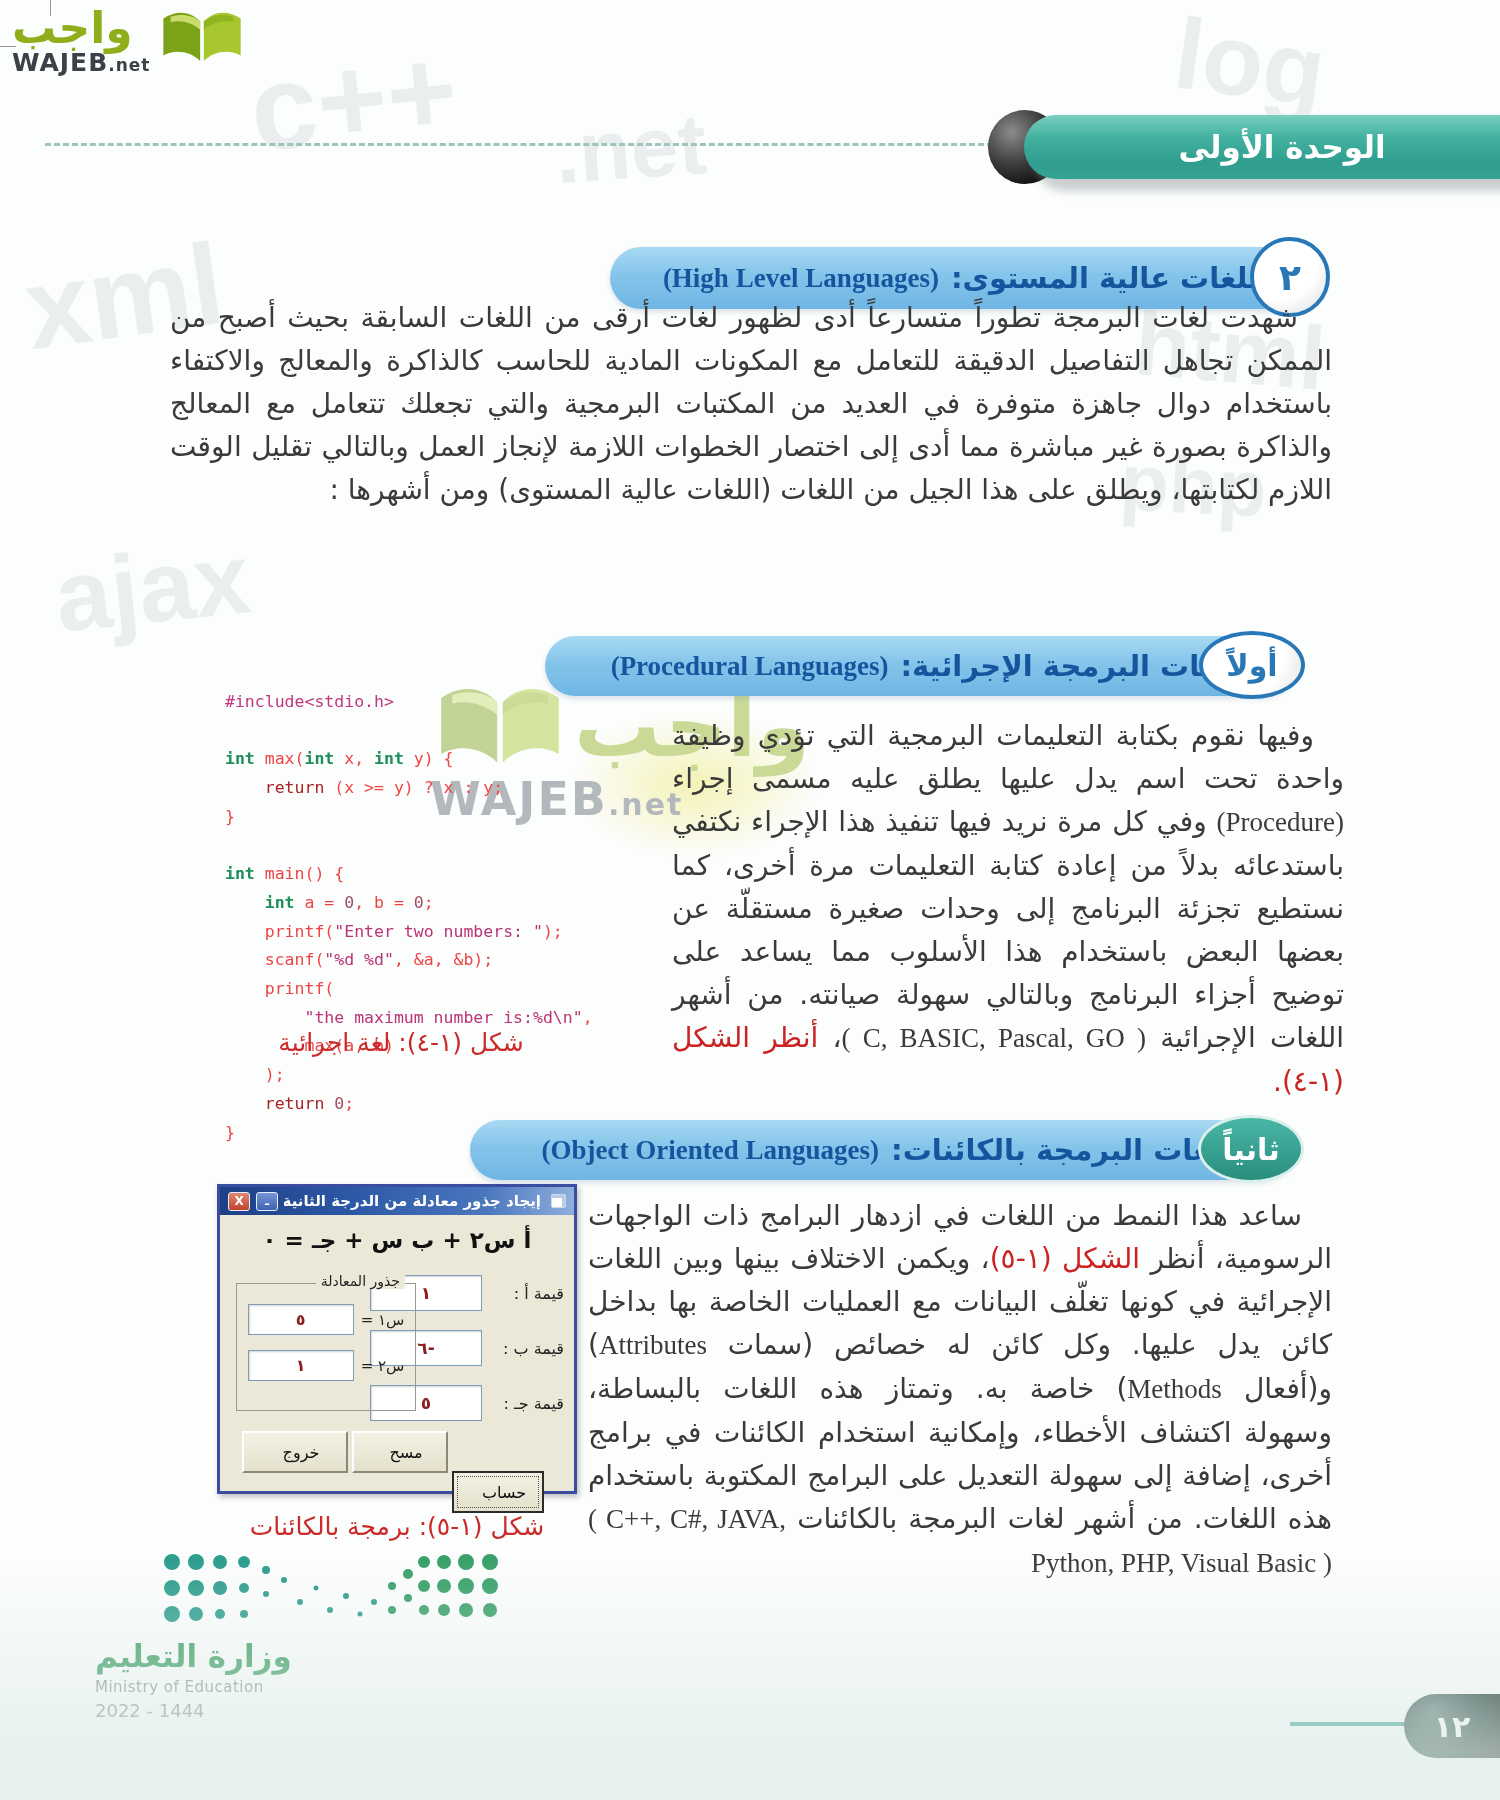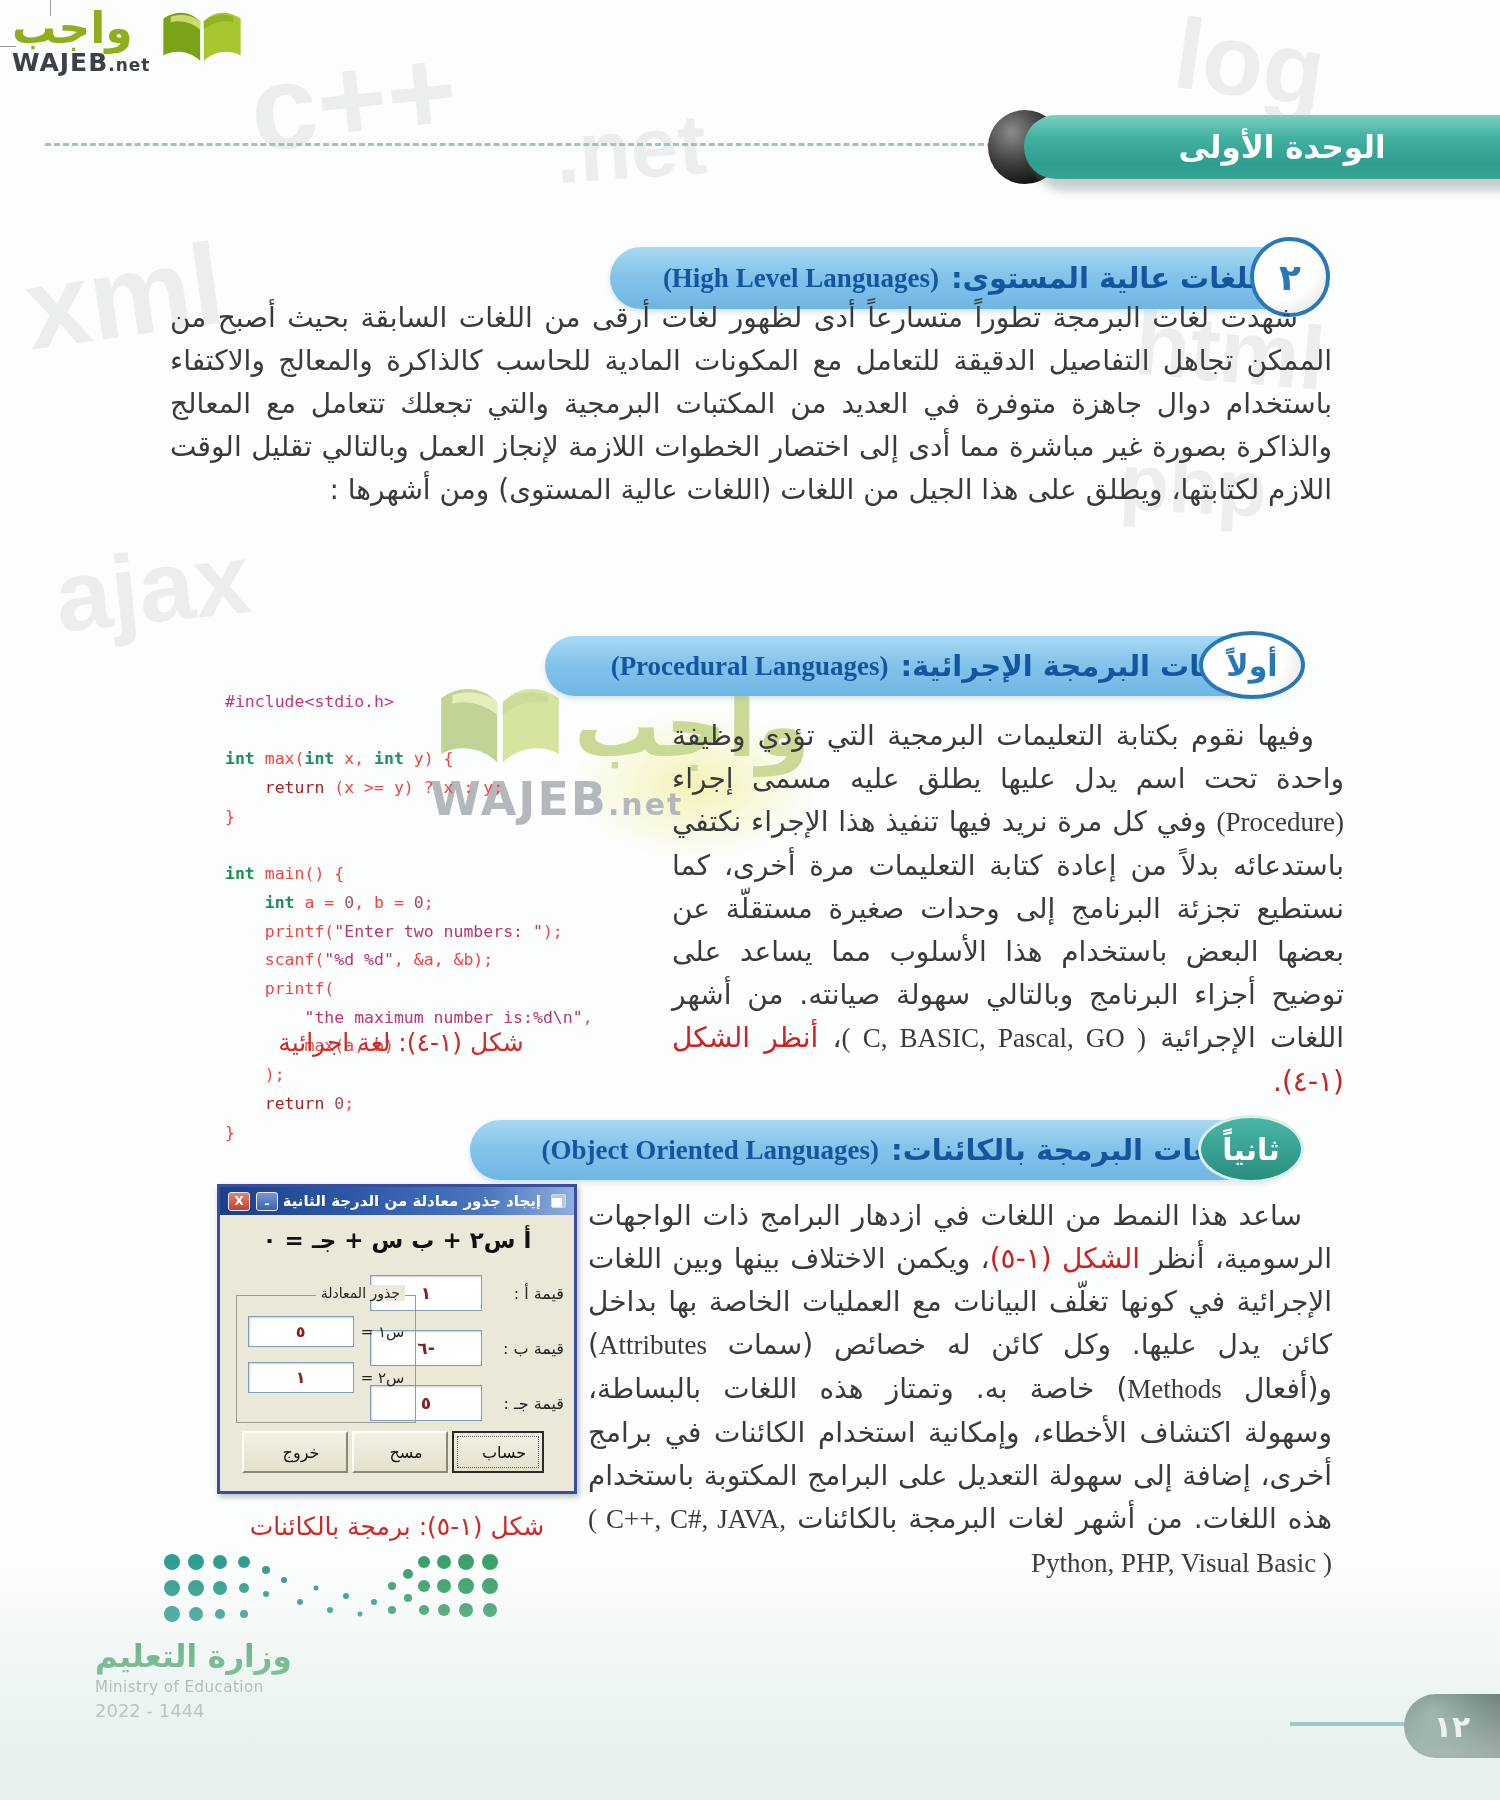--- a/index.html
+++ b/index.html
@@ -115,37 +115,37 @@
   .tb-close{ background:linear-gradient(180deg,#e08572,#c0432b); }
   .tb-min{ background:linear-gradient(180deg,#7596d6,#3c63b0); align-items:flex-end; padding-bottom:3px; }
   .dlg-equation{ position:absolute; top:40px; left:0; width:100%; text-align:center;
       direction:rtl; font-size:23px; font-weight:bold; color:#111; }
   .dlg-fields{ position:absolute; right:10px; top:88px; display:flex; flex-direction:column; gap:19px; direction:rtl; }
   .dlg-field-row{ display:flex; align-items:center; gap:8px; }
   .dlg-label{ width:74px; font-size:16px; color:#222; text-align:right; white-space:nowrap; }
   .dlg-textbox{ width:112px; height:36px; background:#fff; border:1px solid #7f9db9;
       box-shadow:inset 1px 1px 2px rgba(0,0,0,.18); display:flex; align-items:center; justify-content:center;
       color:#8b2020; font-size:17px; font-weight:bold; direction:ltr; }
-  .dlg-group{ position:absolute; left:16px; top:108px; width:180px; height:128px; border:1px solid #9a9a8c; }
+  .dlg-group{ position:absolute; left:16px; top:96px; width:180px; height:128px; border:1px solid #9a9a8c; }
   .dlg-group-label{ position:absolute; top:-11px; right:10px; background:#ece8d8; padding:0 5px;
       font-size:14px; color:#222; }
   .dlg-roots{ display:flex; flex-direction:column; gap:15px; padding-top:20px; direction:rtl; align-items:center; }
   .dlg-root-row{ display:flex; align-items:center; gap:7px; }
   .dlg-root-label{ font-size:15px; color:#222; white-space:nowrap; }
   .dlg-root-box{ width:106px; height:31px; background:#fff; border:1px solid #7f9db9;
       box-shadow:inset 1px 1px 2px rgba(0,0,0,.18); display:flex; align-items:center; justify-content:center;
       color:#8b2020; font-size:16px; font-weight:bold; }
   .dlg-buttons{ position:absolute; left:0; right:0; top:244px; display:flex; direction:rtl;
       justify-content:space-between; padding:0 30px 0 22px; }
   .dlg-btn{ height:42px; background:linear-gradient(180deg,#f4f1e4,#e4e0cc);
       border-top:2px solid #fff; border-left:2px solid #fff; border-right:2px solid #8a8876;
       border-bottom:2px solid #8a8876; font-size:16px; color:#111;
       display:flex; align-items:center; justify-content:center;
       font-family:"DejaVu Sans","Liberation Sans",sans-serif;padding-left:12px; }
-  .btn-0{ width:92px; border:2px solid #2b2b2b; outline:1px dotted #555; outline-offset:-6px; }
+  .btn-0{ width:92px; border:2px solid #2b2b2b; outline:1px dotted #555; outline-offset:-6px;margin-top:40px; }
   .btn-1{ width:96px; }
   .btn-2{ width:106px; }
 
   
   .moe-dots{ position:absolute; left:160px; top:1548px; }
   .moe-wordmark{ position:absolute; left:95px; top:1638px; }
   .moe-ar{ font-size:31px; font-weight:bold; color:#3e9e63; letter-spacing:1px; }
   .moe-en{ font-size:15px; color:#8e9494; margin-top:4px; letter-spacing:.5px; }
   .moe-years{ font-size:18px; color:#8e9494; margin-top:4px; direction:ltr; }
   .page-line{ position:absolute; right:94px; top:1722px; width:116px; height:4px; background:#2f9e8e; }

